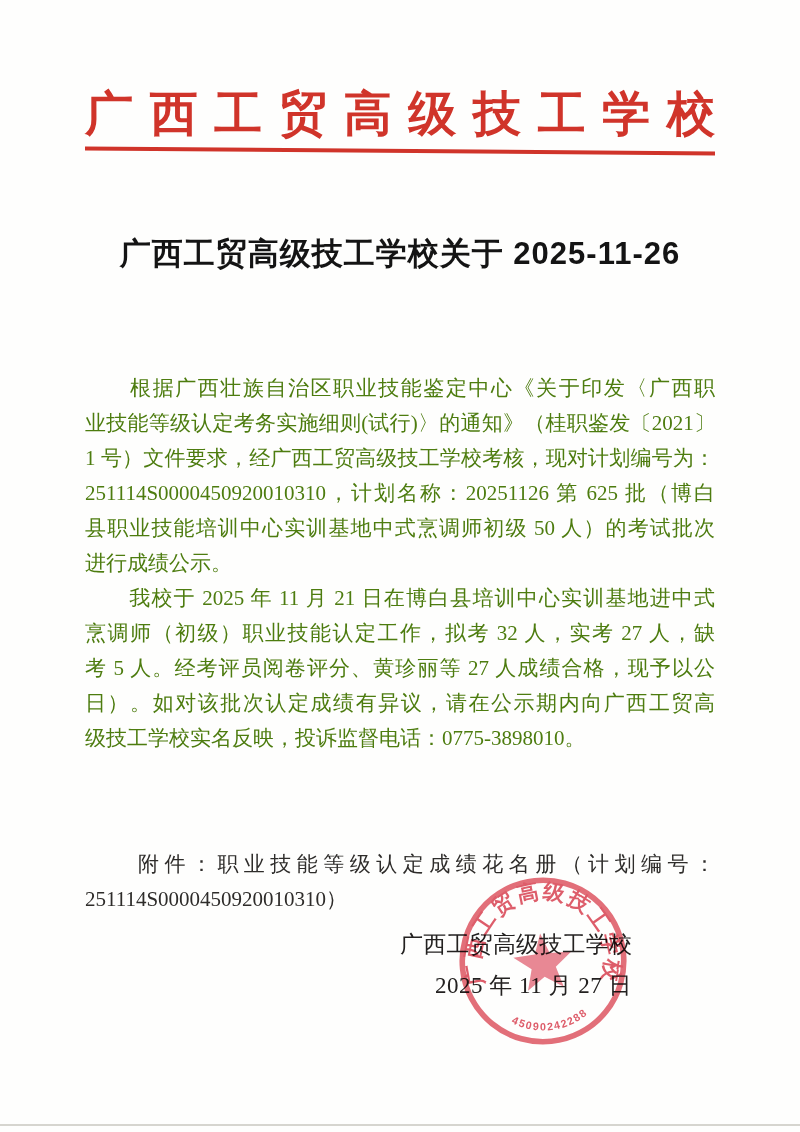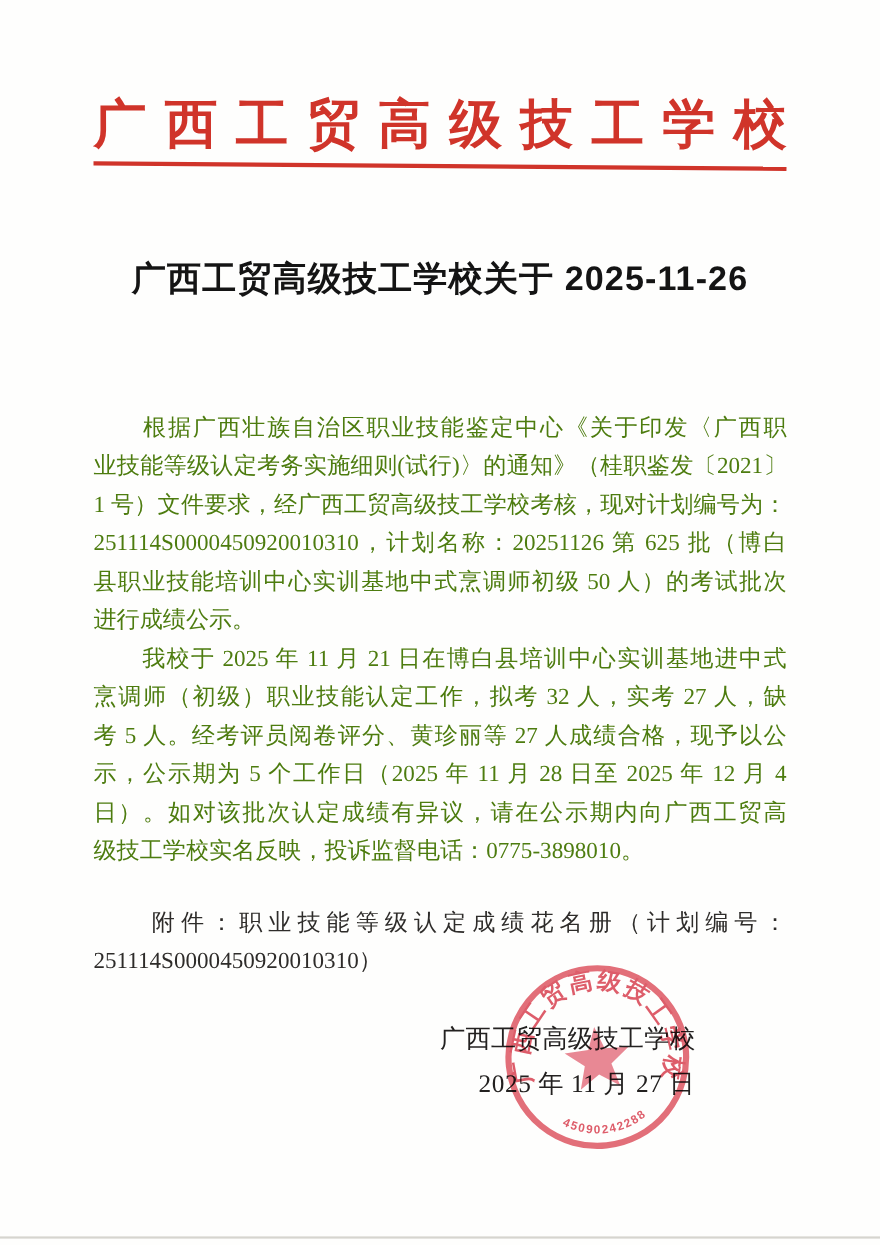--- a/index.html
+++ b/index.html
@@ -59,21 +59,21 @@
   }
 
   
   .attachment-block {
     position: absolute; left: 85px; top: 821px; width: 630px;
     font-family: "Liberation Serif", serif;
     font-size: 21px; line-height: 35px;
     color: #2e2c2a;
   }
   .attachment-block .bline { height: 35px; text-align: left; white-space: nowrap; }
-  .attachment-block .bline.fill { text-align: justify; text-align-last: justify; white-space: normal; }
+  .attachment-block .bline.fill { text-align: justify; text-align-last: justify; white-space: normal; margin-top: 26px; }
 
   
   .signature-block {
     position: absolute; right: 168px; top: 924px; width: 232px;
     font-family: "Liberation Serif", serif;
     font-size: 23px; line-height: 41px;
     color: #232120;
     text-align: center;
     white-space: nowrap;
   }
@@ -110,21 +110,20 @@
 
   <div class="bline fill">　　根据广西壮族自治区职业技能鉴定中心《关于印发〈广西职</div>
       <div class="bline fill">业技能等级认定考务实施细则(试行)〉的通知》（桂职鉴发〔2021〕</div>
       <div class="bline fill">1 号）文件要求，经广西工贸高级技工学校考核，现对计划编号为：</div>
       <div class="bline fill">251114S0000450920010310，计划名称：20251126 第 625 批（博白</div>
       <div class="bline fill">县职业技能培训中心实训基地中式烹调师初级 50 人）的考试批次</div>
       <div class="bline">进行成绩公示。</div>
       <div class="bline fill">　　我校于 2025 年 11 月 21 日在博白县培训中心实训基地进中式</div>
       <div class="bline fill">烹调师（初级）职业技能认定工作，拟考 32 人，实考 27 人，缺</div>
       <div class="bline fill">考 5 人。经考评员阅卷评分、黄珍丽等 27 人成绩合格，现予以公</div>
-      <div class="bline fill">示，公示期为 5 个工作日（2025 年 11 月 28 日至 2025 年 12 月 4</div>
       <div class="bline fill">日）。如对该批次认定成绩有异议，请在公示期内向广西工贸高</div>
       <div class="bline">级技工学校实名反映，投诉监督电话：0775-3898010。</div>
     </div>
 
   <div class="attachment-block">
 
   <div class="bline fill">　　附件：职业技能等级认定成绩花名册（计划编号：</div>
       <div class="bline">251114S0000450920010310）</div>
     </div>
 

